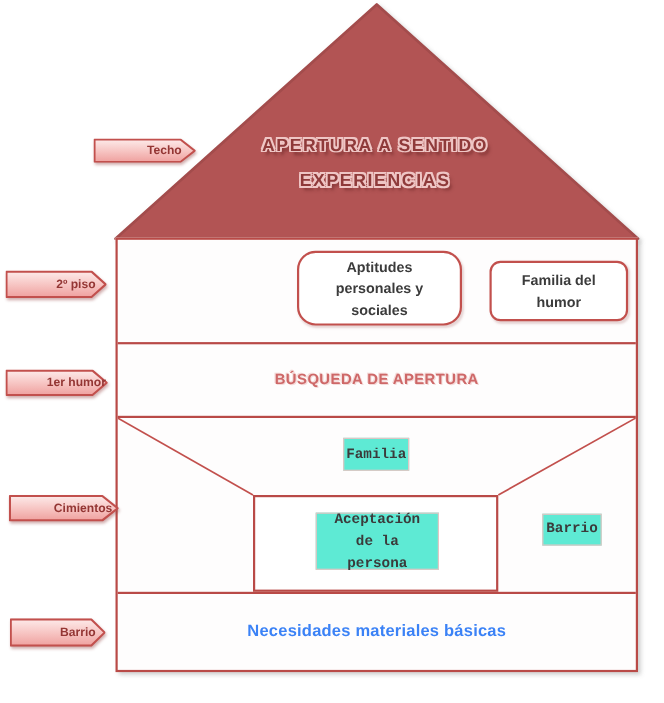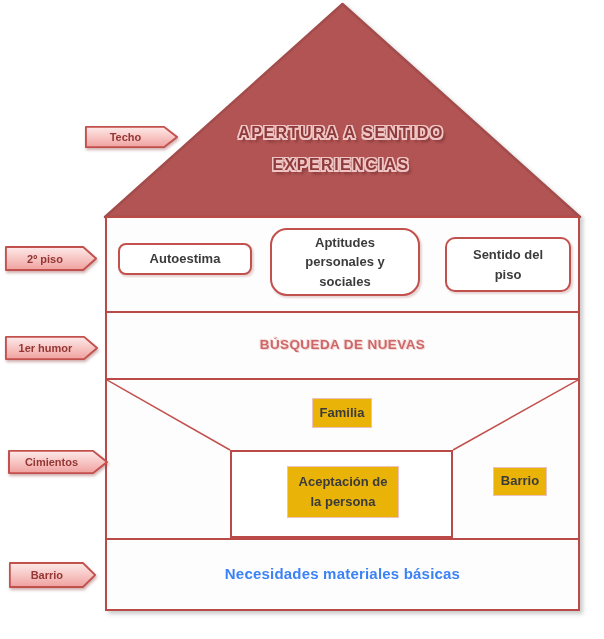--- a/index.html
+++ b/index.html
@@ -53,23 +53,23 @@
   
   .busqueda{
     display:block;width:100%;text-align:center;line-height:64px;
     font-weight:bold;font-size:13.5px;letter-spacing:.4px;color:#CE6868;
     text-shadow:1px 1px 0 #F4DBDA,-1px -1px 0 #F4DBDA;
   }
 
   
   .diag-svg{position:absolute;left:0;top:0;width:471px;height:158px;}
   .pbox{
-    position:absolute;box-sizing:border-box;background:#eab308;
+    position:absolute;box-sizing:border-box;background:#5eead4;
     border:1.5px solid #ECC2C1;display:flex;align-items:center;justify-content:center;
-    text-align:center;font-weight:bold;color:#3B3B3B;font-size:13px;line-height:1.55;
+    text-align:center;font-weight:bold;color:#3B3B3B;font-size:13px;line-height:1.55;font-family:Liberation Mono, monospace;
   }
   .box-familia{left:205px;top:18px;width:60px;height:30px;}
   .box-escuela{left:36px;top:88px;width:64px;height:29px;}
   .box-barrio{left:386px;top:87px;width:54px;height:29px;}
   .central-box{
     position:absolute;left:123px;top:70px;width:223px;height:88px;
     box-sizing:border-box;border:2px solid #B94A47;background:#FFFFFF;
   }
   .box-aceptacion{left:180px;top:86px;width:112px;height:52px;}
   .box-aceptacion span{display:inline-block;width:96px;}
@@ -79,21 +79,21 @@
     display:block;width:100%;text-align:center;line-height:67px;
     font-weight:bold;font-size:15px;color:#3b82f6;letter-spacing:.2px;
   }
 
   
   .callout{position:absolute;filter:drop-shadow(1px 2px 1.5px rgba(150,70,70,0.45));}
   .callout svg{position:absolute;left:0;top:0;width:100%;height:100%;}
   .callout .co-label{
     position:absolute;left:0;top:0;width:87%;height:100%;
     display:flex;align-items:center;justify-content:center;
-    font-weight:bold;font-size:11px;color:#943634;
+    font-weight:bold;font-size:11px;color:#943634;padding-left:24px;
   }
   .co-techo{left:85px;top:126px;width:93px;height:22px;}
   .co-piso2{left:5px;top:246px;width:92px;height:25px;}
   .co-piso1{left:5px;top:336px;width:93px;height:24px;}
   .co-cimientos{left:8px;top:450px;width:100px;height:24px;}
   .co-suelo{left:9px;top:562px;width:87px;height:26px;}
 
   .defs-holder{position:absolute;width:0;height:0;overflow:hidden;}
 </style>
 </head>
@@ -115,33 +115,30 @@
     <polygon points="239.5,3 477,216 2,216" fill="#B25454" stroke="#A34C4C" stroke-width="2.5" stroke-linejoin="round"></polygon>
   </svg>
   <div class="roof-title">
     <div class="roof-line">APERTURA A SENTIDO</div>
     <div class="roof-line second">EXPERIENCIAS</div>
   </div>
 
   <div class="house-body">
 
     <div class="band band-floor2">
-      <div class="rbox box-autoestima">
-        <span>Autoestima</span>
-      </div>
       <div class="rbox box-aptitudes">
         <span>Aptitudes personales y sociales</span>
       </div>
       <div class="rbox box-sentido">
-        <span>Sentido del piso</span>
+        <span>Familia del humor</span>
       </div>
     </div>
 
     <div class="band band-floor1">
-      <span class="busqueda">BÚSQUEDA DE NUEVAS</span>
+      <span class="busqueda">BÚSQUEDA DE APERTURA</span>
     </div>
 
     <div class="band band-cimientos">
       <svg class="diag-svg" viewBox="0 0 471 158" preserveAspectRatio="none">
         <line x1="0" y1="0" x2="123" y2="70" stroke="#C2504D" stroke-width="1.5"></line>
         <line x1="471" y1="0" x2="346" y2="70" stroke="#C2504D" stroke-width="1.5"></line>
       </svg>
       <div class="central-box"></div>
       <div class="pbox box-familia">
         <span>Familia</span>

